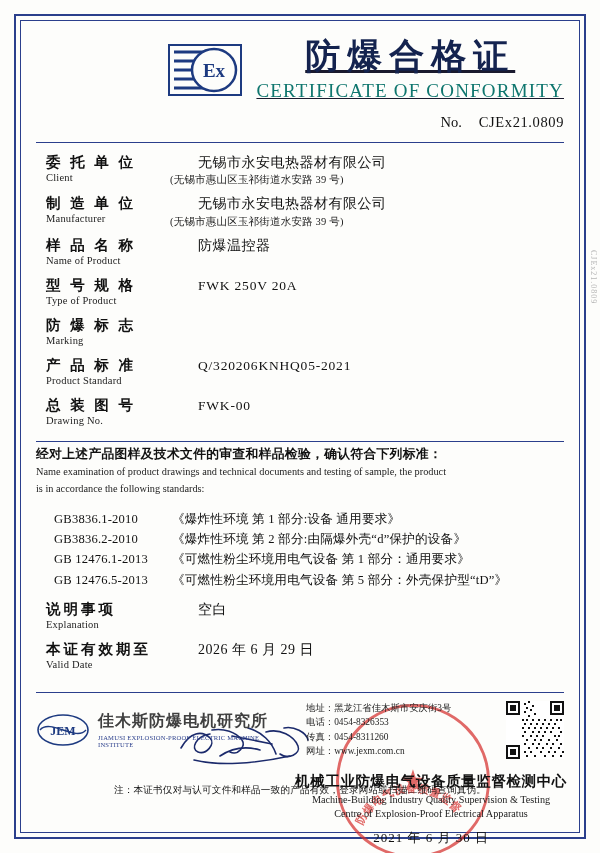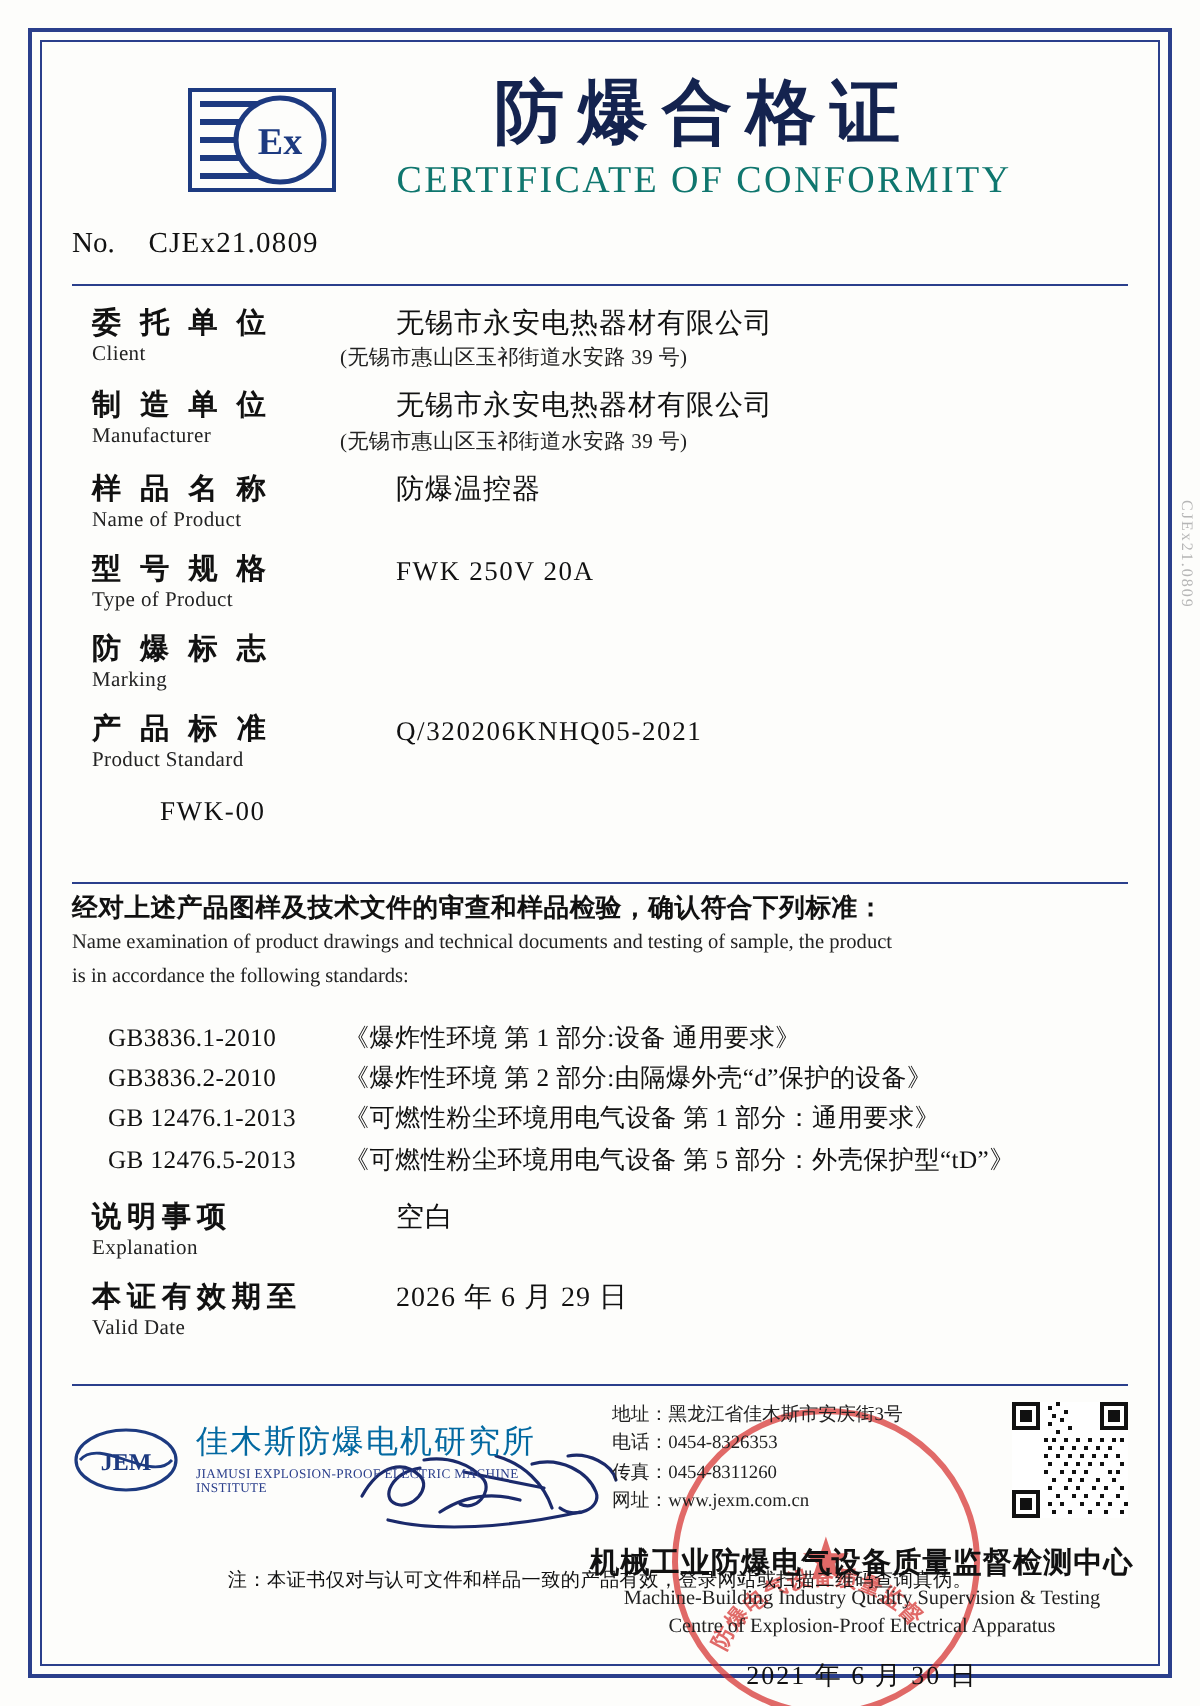--- a/index.html
+++ b/index.html
@@ -42,23 +42,24 @@
     left: 36px;
     top: 30px;
     right: 36px;
     bottom: 26px;
   }
 
   
   .header {
     display: flex;
     align-items: center;
-    justify-content: center;
-    gap: 30px;
+    justify-content: flex-end;
+    gap: 14px;
     margin-top: 8px;
+    text-decoration: underline;
   }
   .logo {
     width: 74px;
     height: 52px;
     position: relative;
     flex: none;
   }
   .title-block {
     text-align: center;
   }
@@ -72,21 +73,21 @@
   }
   .title-en {
     font-size: 19px;
     letter-spacing: 1.2px;
     color: #0f766e;
     margin-top: 3px;
     font-variant: small-caps;
     font-weight: normal;
   }
   .cert-no {
-    text-align: left;
+    text-align: right;
     margin-top: 12px;
     font-size: 14.5px;
     letter-spacing: 0.6px;
     color: #111;
   }
   .cert-no .label { letter-spacing: 0px; }
 
   .rule {
     border: 0;
     border-top: 1px solid #2b3f8c;
@@ -279,22 +280,22 @@
     width: 250px;
   }
   .inst-logo {
     width: 54px;
     height: 36px;
     position: relative;
     flex: none;
   }
   .inst-name .n-cn {
     font-size: 16px;
-    font-weight: normal;
-    color: #0369a1;
+    font-weight: bold;
+    color: #404040;
     letter-spacing: 1px;
   }
   .inst-name .n-en {
     font-size: 6.6px;
     color: #2b3f8c;
     letter-spacing: 0.2px;
     margin-top: 2px;
   }
   .contact {
     flex: 1;
@@ -417,20 +418,24 @@
         <div class="lbl">
           <div class="cn">产 品 标 准</div>
           <div class="en">Product Standard</div>
         </div>
         <div class="val">
           <div class="main mono-ish">Q/320206KNHQ05-2021</div>
         </div>
       </div>
 
       <div class="row">
+        <div class="lbl">
+          <div class="cn">总 装 图 号</div>
+          <div class="en">Drawing No.</div>
+        </div>
         <div class="val">
           <div class="main mono-ish">FWK-00</div>
         </div>
       </div>
 
     </div>
 
     <hr class="rule">
 
     <div class="statement">

